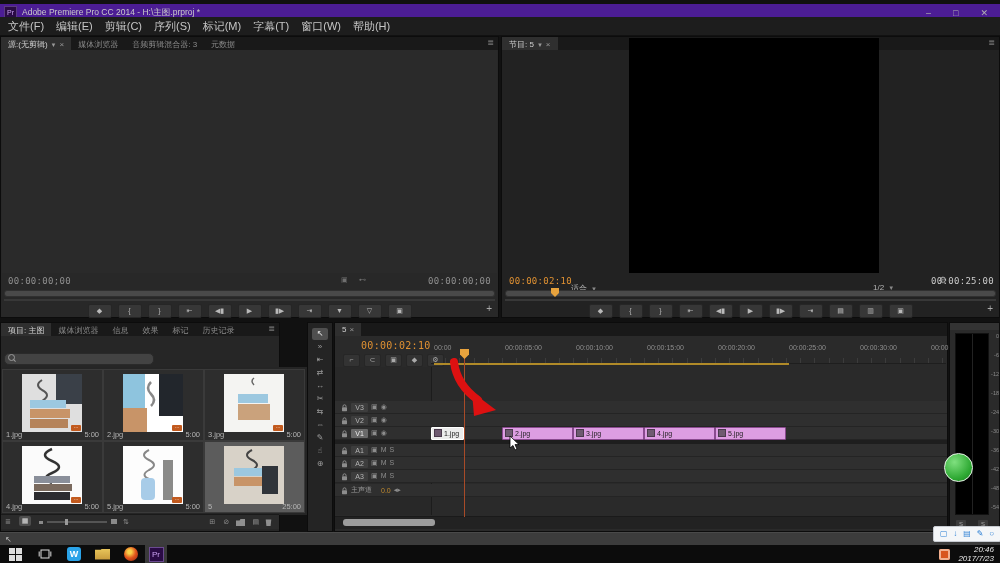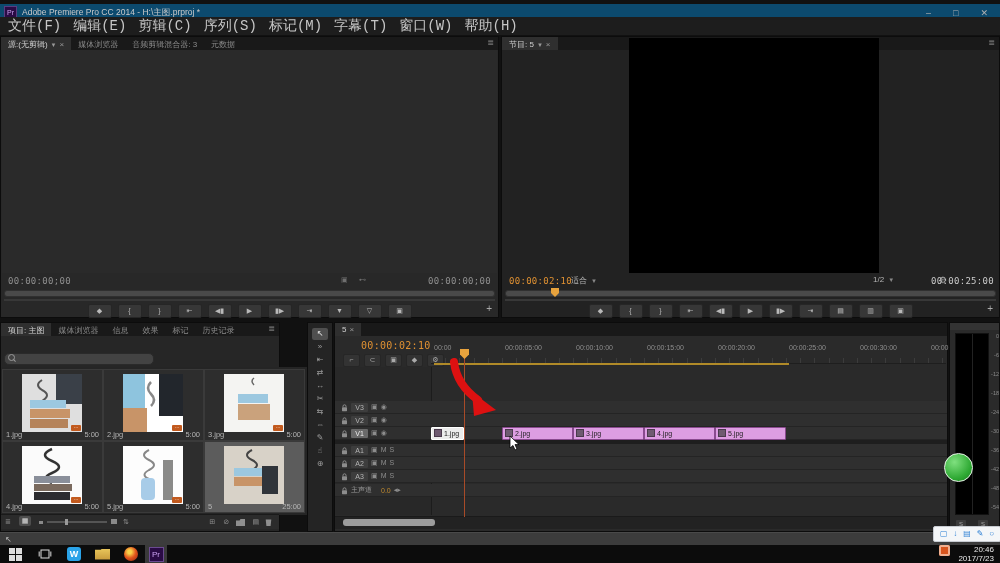--- a/index.html
+++ b/index.html
@@ -16,21 +16,21 @@
   .panelmenu{margin-left:auto;padding:1px 4px;color:#777;font-size:8px;}
   .tc{font-size:9px;letter-spacing:.3px;font-family:"DejaVu Sans Mono","Liberation Mono",monospace;}
   .tc.orange{color:#e09132;}
   .tc.gray{color:#8f8f8f;}
   .tc.white{color:#c9c9c9;}
   .transport{position:absolute;display:flex;gap:6px;justify-content:center;}
   .tbtn{width:22px;height:12px;background:#373737;border:1px solid #262626;border-radius:2px;
     color:#b9b9b9;font-size:7px;line-height:12px;text-align:center;overflow:hidden;}
   .scrubbar{position:absolute;height:5px;background:#4a4a4a;border-radius:3px;border:1px solid #303030;}
   .scrubline{position:absolute;height:2px;background:#383838;}
-  .ddl{display:inline-flex;align-items:center;gap:4px;color:#b5b5b5;font-size:8px;padding:0 3px;}
+  .ddl{display:inline-flex;align-items:center;gap:4px;color:#b5b5b5;font-size:8px;padding:0 3px;margin-top:8px;}
   .ddl .tri{font-size:6px;color:#888;}
   
   .proj-cell{position:absolute;box-sizing:border-box;border:1px solid #3a3a3a;background:#2d2d2d;}
   .proj-cell.sel{background:#5c5c5c;}
   .proj-thumb{position:absolute;left:19px;top:4px;width:60px;height:58px;background:#e9e9e9;overflow:hidden;}
   .proj-name{position:absolute;left:3px;bottom:1px;font-size:7.5px;color:#b5b5b5;}
   .proj-dur{position:absolute;right:3px;bottom:1px;font-size:7.5px;color:#b5b5b5;}
   .badge{position:absolute;right:1px;bottom:1px;width:10px;height:6px;background:#c25a1e;border-radius:1px;color:#fff;font-size:5px;line-height:5px;text-align:center;}
   
   .trk-row{position:absolute;left:0;right:0;background:#2f2f2f;border-bottom:1px solid #242424;display:flex;align-items:center;gap:3px;padding-left:6px;box-sizing:border-box;}
@@ -39,29 +39,29 @@
   .trk-ic{color:#8d8d8d;font-size:7px;line-height:8px;}
   .clip{position:absolute;box-sizing:border-box;border:1px solid #8a4a8f;border-radius:1px;
     font-size:7px;color:#1c1c1c;padding:1px 0 0 2px;white-space:nowrap;overflow:hidden;}
   .clip .cico{display:inline-block;width:6px;height:6px;background:#6e5a70;border:1px solid #4a3a4c;vertical-align:-1px;margin-right:2px;}
   .toolbtn{width:15px;height:11px;background:#333;border:1px solid #262626;border-radius:2px;color:#aaa;font-size:7px;line-height:10px;text-align:center;}
   .tool{width:16px;height:12px;text-align:center;color:#9c9c9c;font-size:8px;line-height:12px;border-radius:2px;margin:1px auto;}
   .tool.active{background:#4f4f4f;color:#e8e8e8;}
   .rul-lbl{position:absolute;top:0;font-size:7px;color:#8e8e8e;white-space:nowrap;}
   .meter-lbl{position:absolute;right:1px;font-size:5.5px;color:#8a8a8a;}
   .tray-txt{font-size:8px;color:#e8e8e8;text-align:right;line-height:9px;}
-  .menu-item{padding:2px 6px;font-size:14px;color:#c6c6c6;font-family:Liberation Mono, monospace;}
+  .menu-item{padding:2px 6px;font-size:11px;color:#c6c6c6;}
   .fticon{color:#2b7fd4;font-size:8px;line-height:13px;}
 </style>
 </head>
 <body>
 
 <div id="screen">
 
-  <div class="abs" style="left:0;top:4px;width:1000px;height:17px;background:#0c4a6e;display:flex;align-items:center;">
+  <div class="abs" style="left:0;top:4px;width:1000px;height:17px;background:#4c1d95;display:flex;align-items:center;">
     <span style="width:11px;height:11px;background:#2a0b45;color:#c9a0f0;font-size:7px;line-height:11px;text-align:center;margin:0 5px 0 4px;border:1px solid #5a3b80;">Pr</span>
     <span style="font-size:8.5px;color:#c9c9c9;">Adobe Premiere Pro CC 2014 - H:\主图.prproj *</span>
     <span style="margin-left:auto;display:flex;gap:22px;margin-right:12px;color:#b0b0b0;font-size:9px;">
       <span>–</span>
       <span>□</span>
       <span>✕</span>
     </span>
   </div>
 
   <div id="menubar" class="abs" style="left:0;top:17px;width:1000px;height:18px;background:#1d1d1d;display:flex;align-items:center;padding-left:2px;">
@@ -421,21 +421,21 @@
       <rect x="3" y="2" width="8" height="8" fill="none" stroke="#dcdcdc"></rect>
         <rect x="0.5" y="3.5" width="1.5" height="5" fill="#9a9a9a"></rect>
         <rect x="12" y="3.5" width="1.5" height="5" fill="#9a9a9a"></rect>
     </svg>
     <span style="width:14px;height:14px;margin:0 7px;background:#2aa3e8;border-radius:3px;color:#fff;font-size:9px;font-weight:bold;text-align:center;line-height:14px;">W</span>
     <span style="width:15px;height:11px;margin:0 7px;background:linear-gradient(#e8c55a,#c89b3c);clip-path:polygon(0 12%,38% 12%,48% 0,100% 0,100% 100%,0 100%);"></span>
     <span style="width:14px;height:14px;margin:0 7px;border-radius:50%;background:radial-gradient(circle at 40% 35%,#f8d048 15%,#e2541c 50%,#8a2410);"></span>
     <span style="width:22px;height:18px;background:#3a3a3a;display:flex;align-items:center;justify-content:center;">
       <span style="width:13px;height:13px;background:#2a0b45;border:1px solid #6a4a90;color:#c9a0f0;font-size:8px;line-height:13px;text-align:center;">Pr</span>
     </span>
-    <span style="margin-left:auto;display:flex;">
+    <span style="margin-left:auto;display:flex;align-items:center;font-style:italic;">
       <span style="width:11px;height:11px;margin-right:8px;background:#d8551e;border-radius:2px;box-shadow:inset 0 0 0 2px #f0b090;"></span>
       <span style="margin-right:6px;">
         <div class="tray-txt">20:46</div>
         <div class="tray-txt">2017/7/23</div>
       </span>
     </span>
   </div>
 
   <svg class="abs" style="left:440px;top:358px;z-index:40;" width="70" height="66" viewBox="0 0 70 66">
     <path d="M14 4 C16 20 24 32 38 42" fill="none" stroke="#dd1111" stroke-width="8" stroke-linecap="round"></path>

